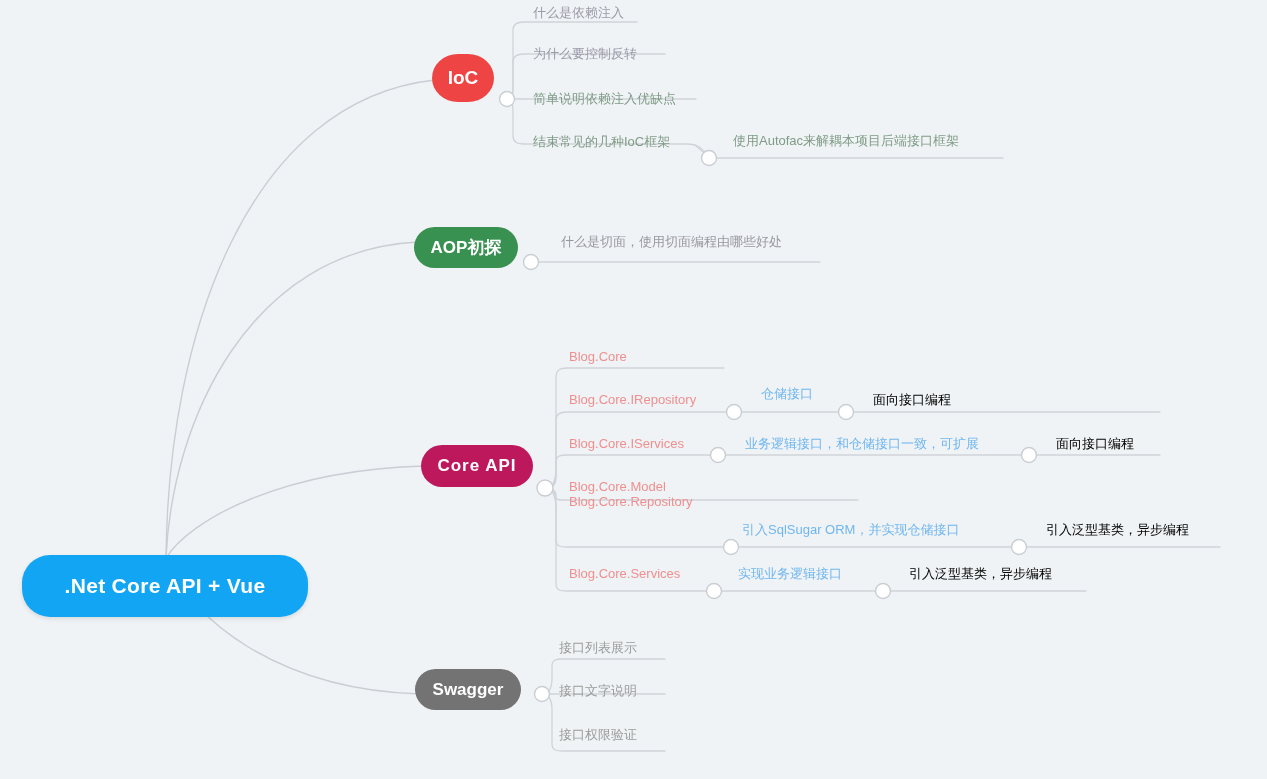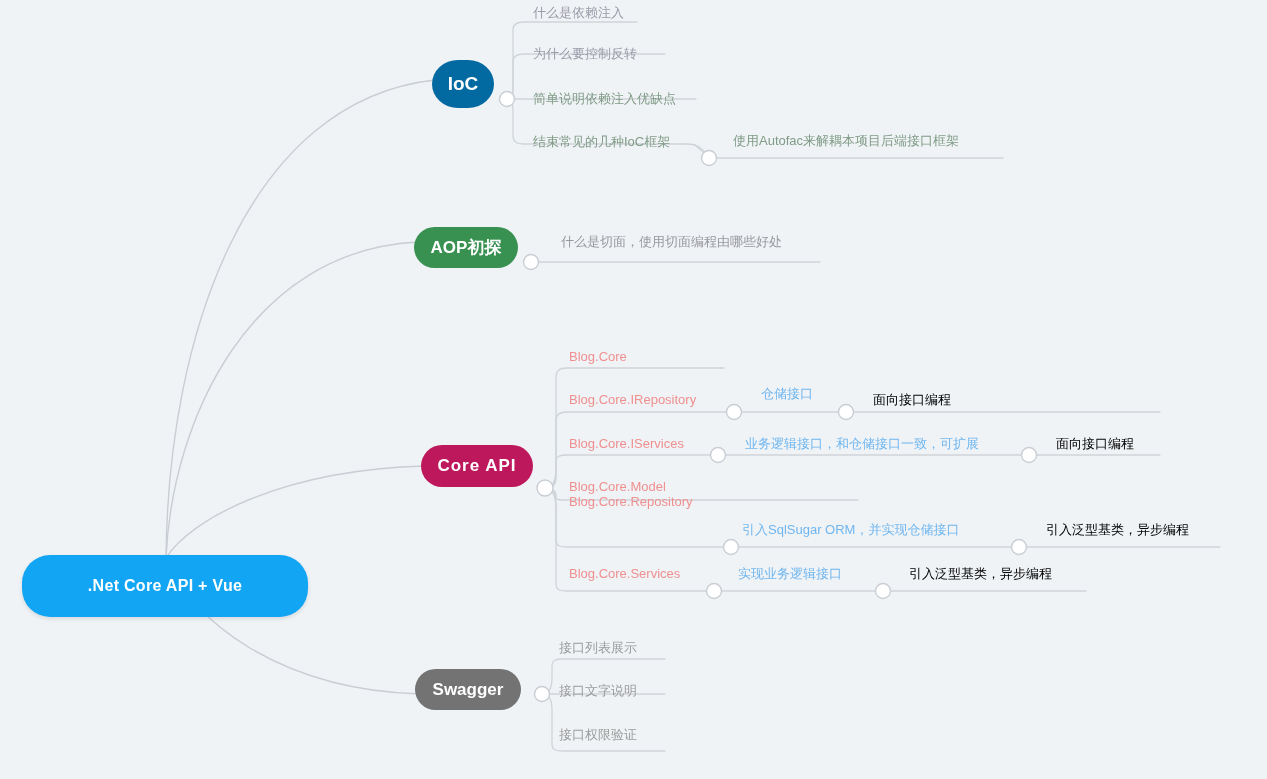--- a/index.html
+++ b/index.html
@@ -18,28 +18,28 @@
     display:flex;align-items:center;justify-content:center;
     color:#ffffff;
     font-weight:bold;
     white-space:nowrap;
     box-sizing:border-box;
   }
   .node-root{
     left:22px;top:555px;width:286px;height:62px;
     border-radius:28px;
     background:#12a5f4;
-    font-size:16px;
+    font-size:21px;
     letter-spacing:.3px;
     box-shadow:0 2px 4px rgba(0,0,0,.10);
   }
   .node-ioc{
-    left:432px;top:60px;width:62px;height:48px;
+    left:432px;top:54px;width:62px;height:48px;
     border-radius:26px/24px;
-    background:#0369a1;
+    background:#ef4444;
     font-size:19px;
   }
   .node-aop{
     left:414px;top:227px;width:104px;height:41px;
     border-radius:21px;
     background:#389150;
     font-size:17px;
   }
   .node-core{
     left:421px;top:445px;width:112px;height:42px;

